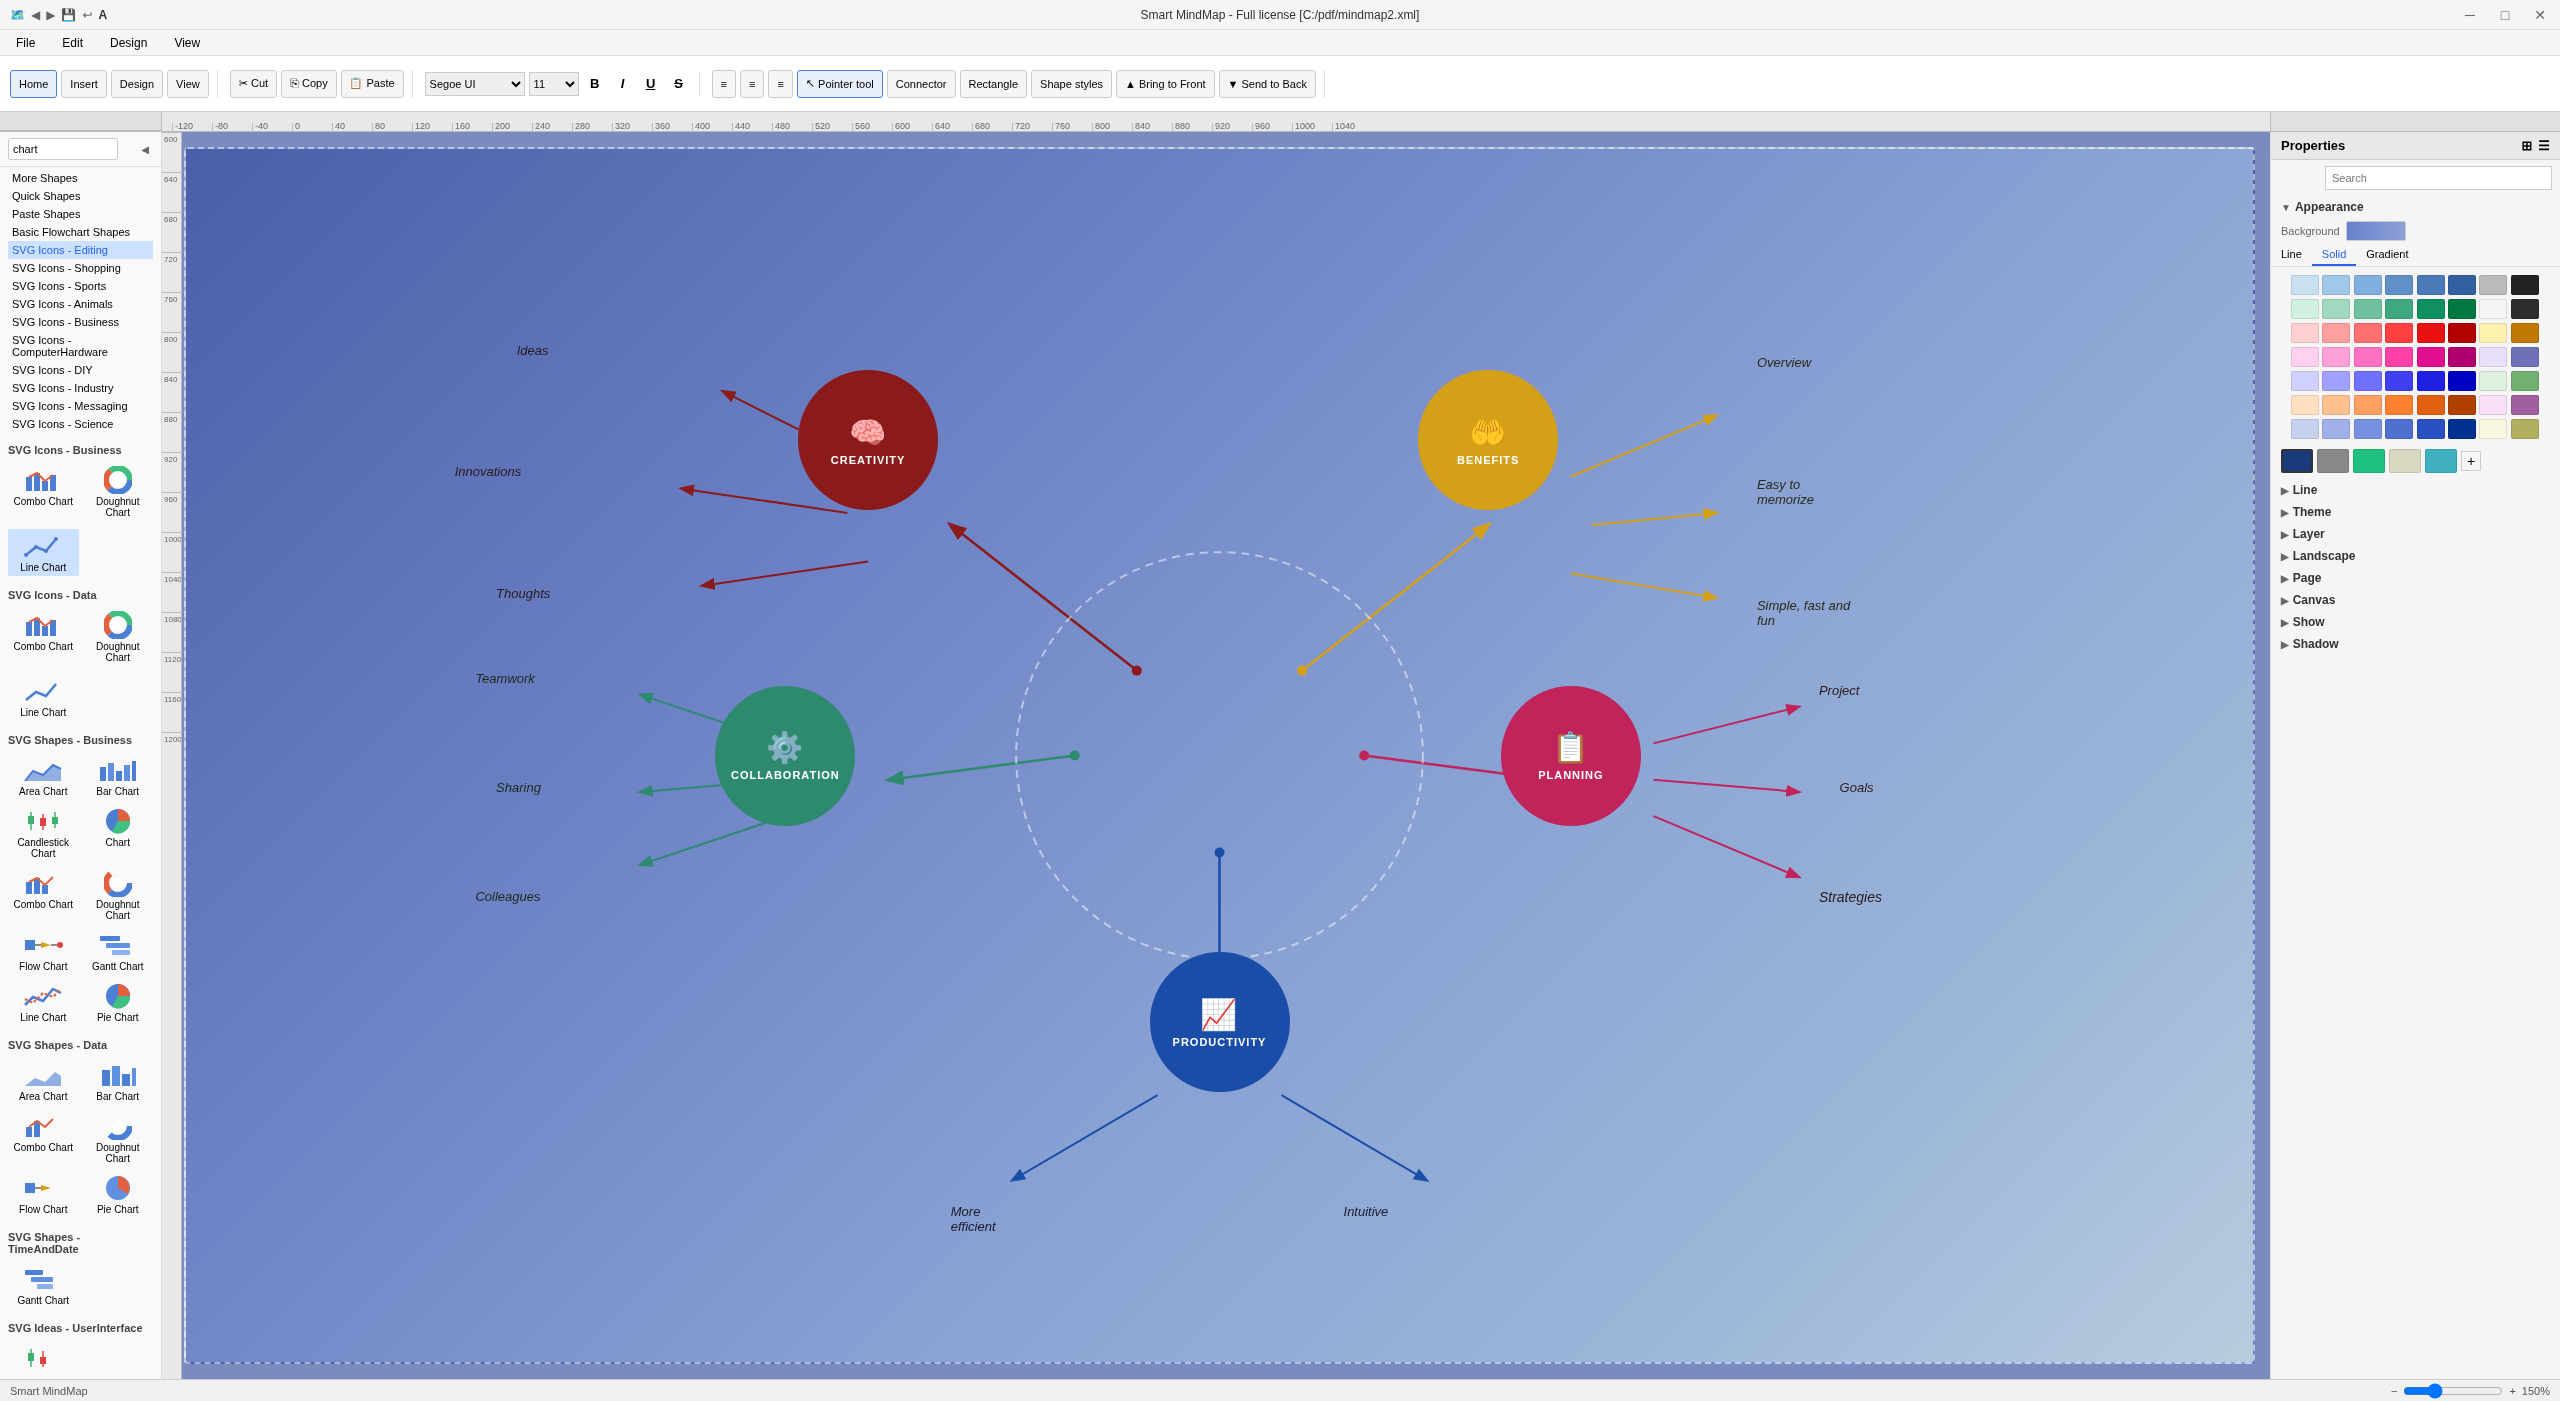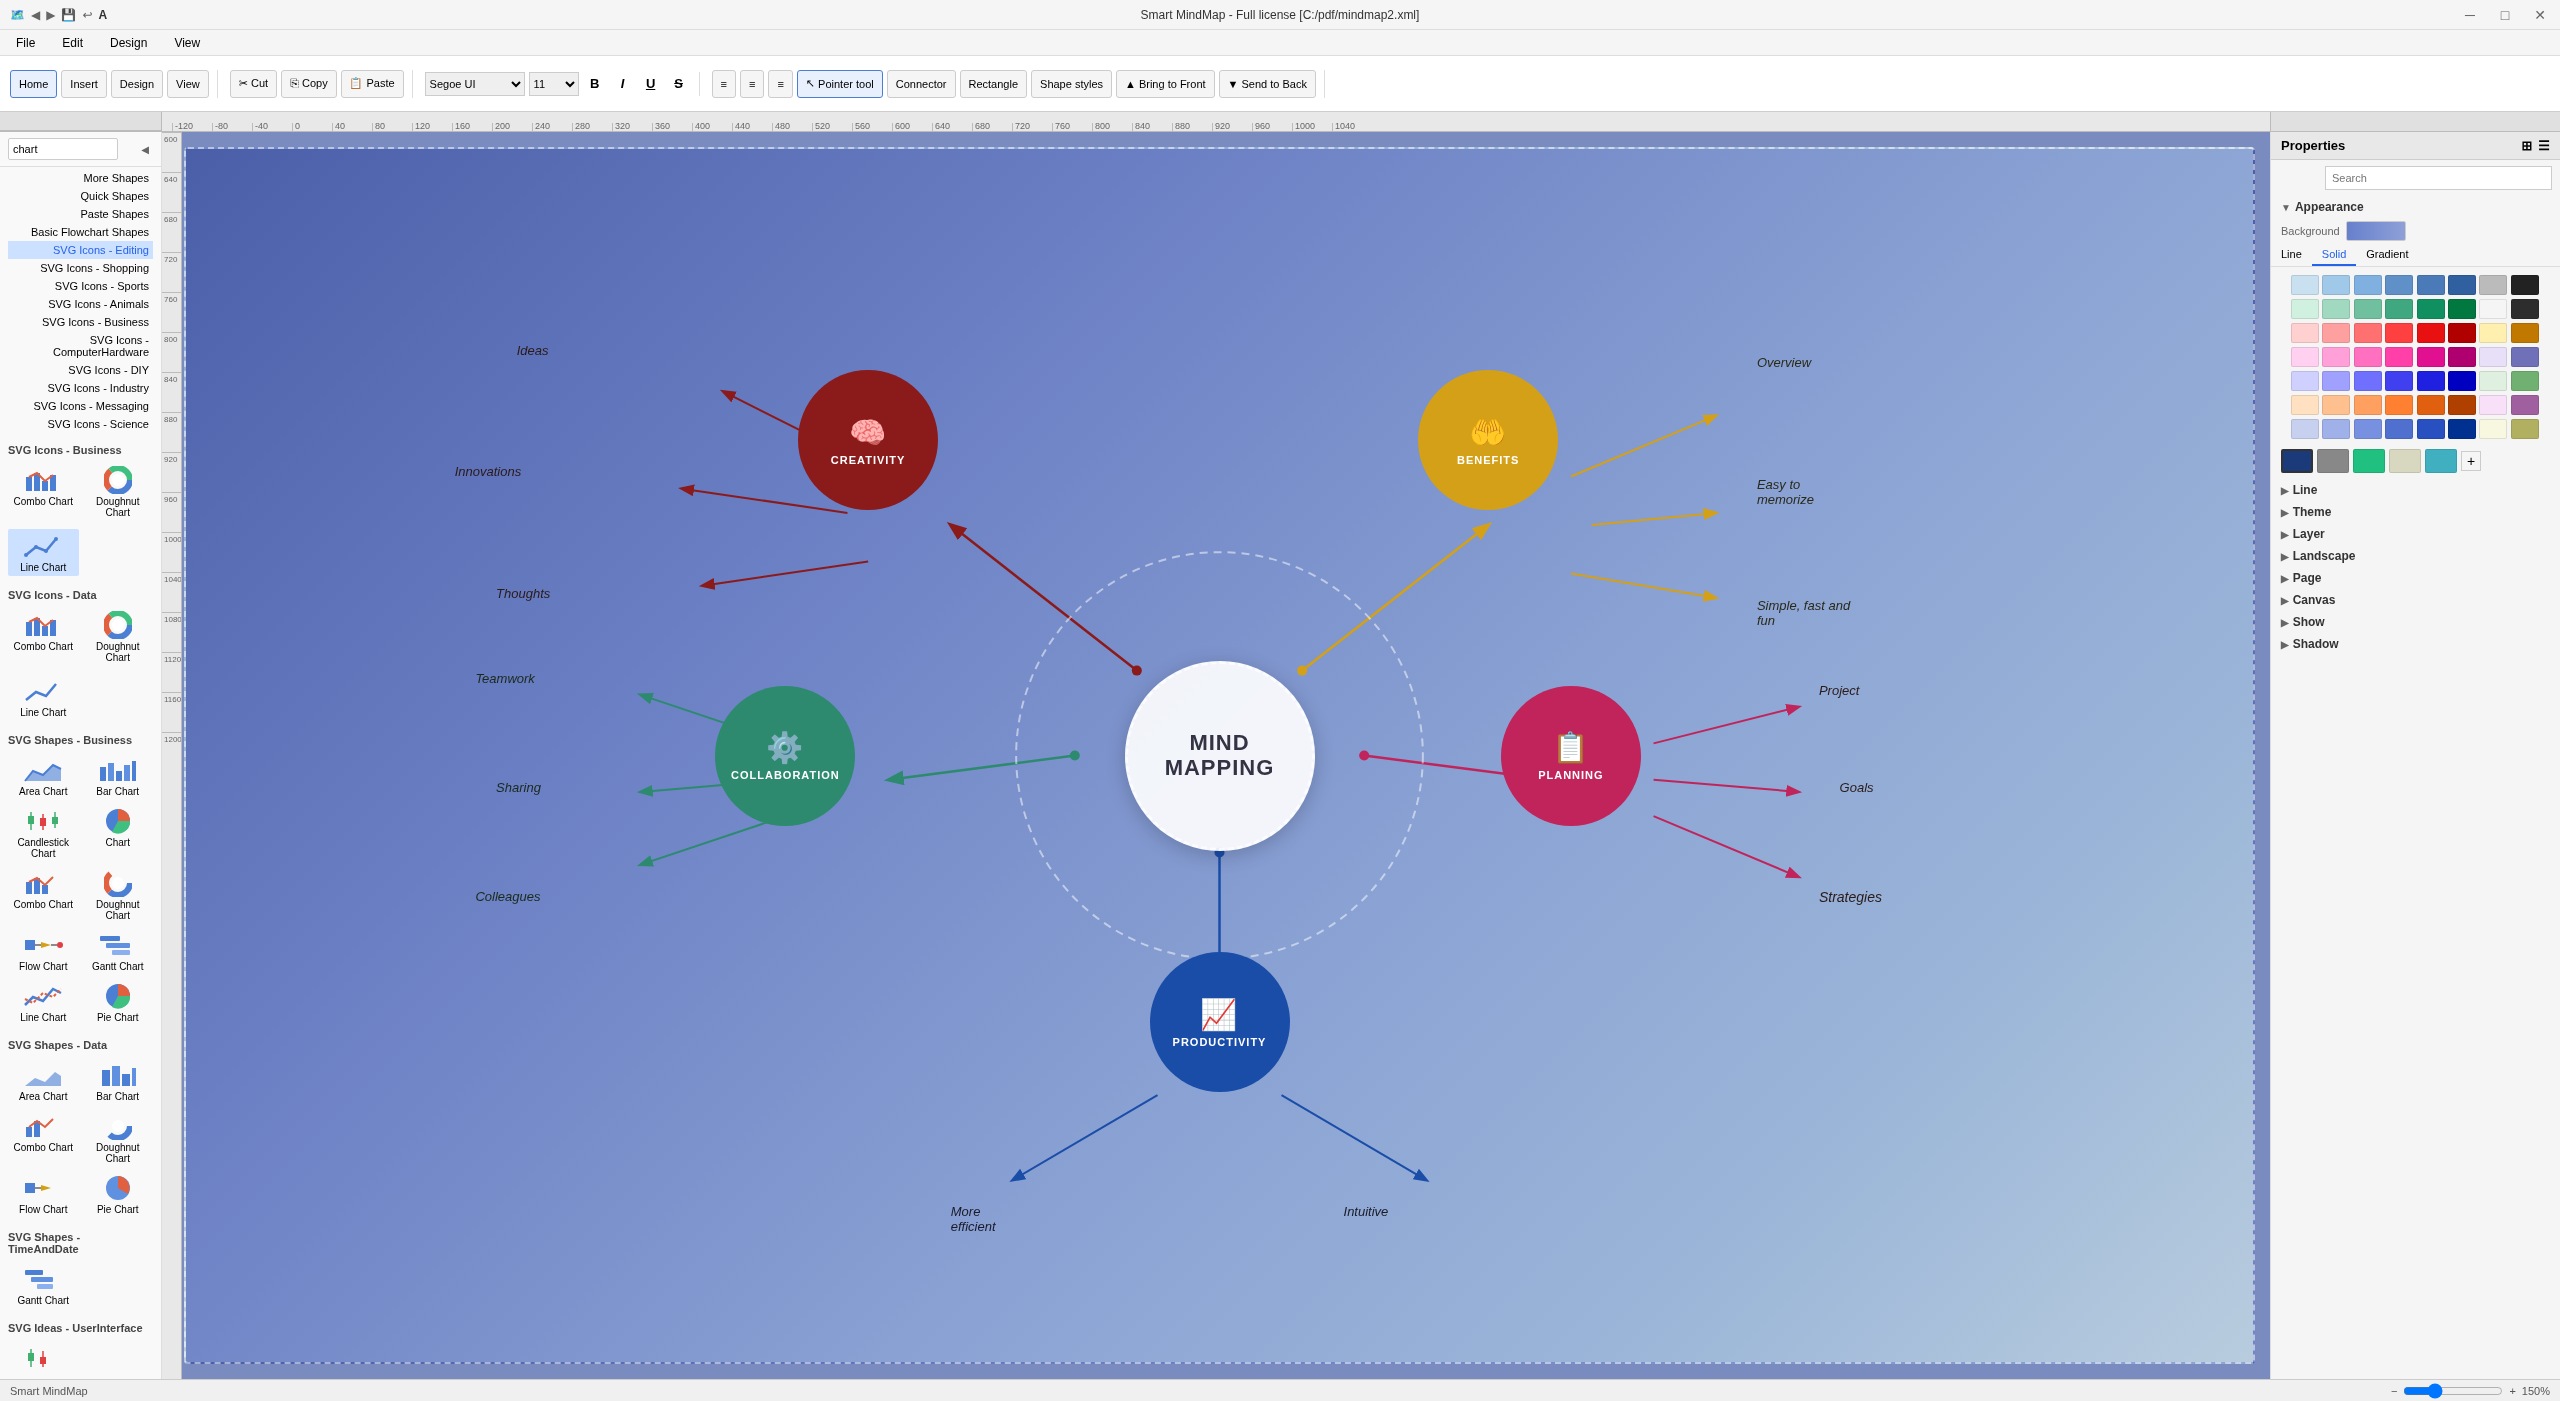--- a/index.html
+++ b/index.html
@@ -130,21 +130,21 @@
       gap: 2px;
     }
     .shape-item.selected { background: #cce0ff; }
     .shape-icon {
       width: 40px;
       height: 28px;
       display: flex;
       align-items: center;
       justify-content: center;
     }
-    .sidebar-item-list { padding: 2px 8px; text-align: right; }
+    .sidebar-item-list { padding: 2px 8px; }
     .list-item { font-size: 11px; padding: 3px 4px; cursor: pointer; }
     .list-item.selected { background: #cce0ff; color: #2563eb; }
 
     
     .canvas-area {
       flex: 1;
       background: #7a8bbf;
       position: relative;
       overflow: hidden;
     }
@@ -829,23 +829,20 @@
             </marker>
             <marker id="arrowPink" markerWidth="8" markerHeight="8" refX="6" refY="3" orient="auto">
               <path d="M0,0 L0,6 L8,3 z" fill="#c0245a"></path>
             </marker>
             <marker id="arrowBlue" markerWidth="8" markerHeight="8" refX="6" refY="3" orient="auto">
               <path d="M0,0 L0,6 L8,3 z" fill="#1a4da8"></path>
             </marker>
           </defs>
         </svg>
 
-        <div class="node node-center" style="left:calc(50% - 95px); top:calc(50% - 95px);">
-          <div style="font-size:22px;font-weight:900;color:#334;line-height:1.1;">MIND<br>MAPPING</div>
-        </div>
 
         <div class="node node-creativity" style="left:calc(33% - 70px); top:calc(24% - 70px);">
           <div class="node-icon">🧠</div>
           <div class="node-label">CREATIVITY</div>
         </div>
 
         <div class="node node-benefits" style="left:calc(63% - 70px); top:calc(24% - 70px);">
           <div class="node-icon">🤲</div>
           <div class="node-label">BENEFITS</div>
         </div>

